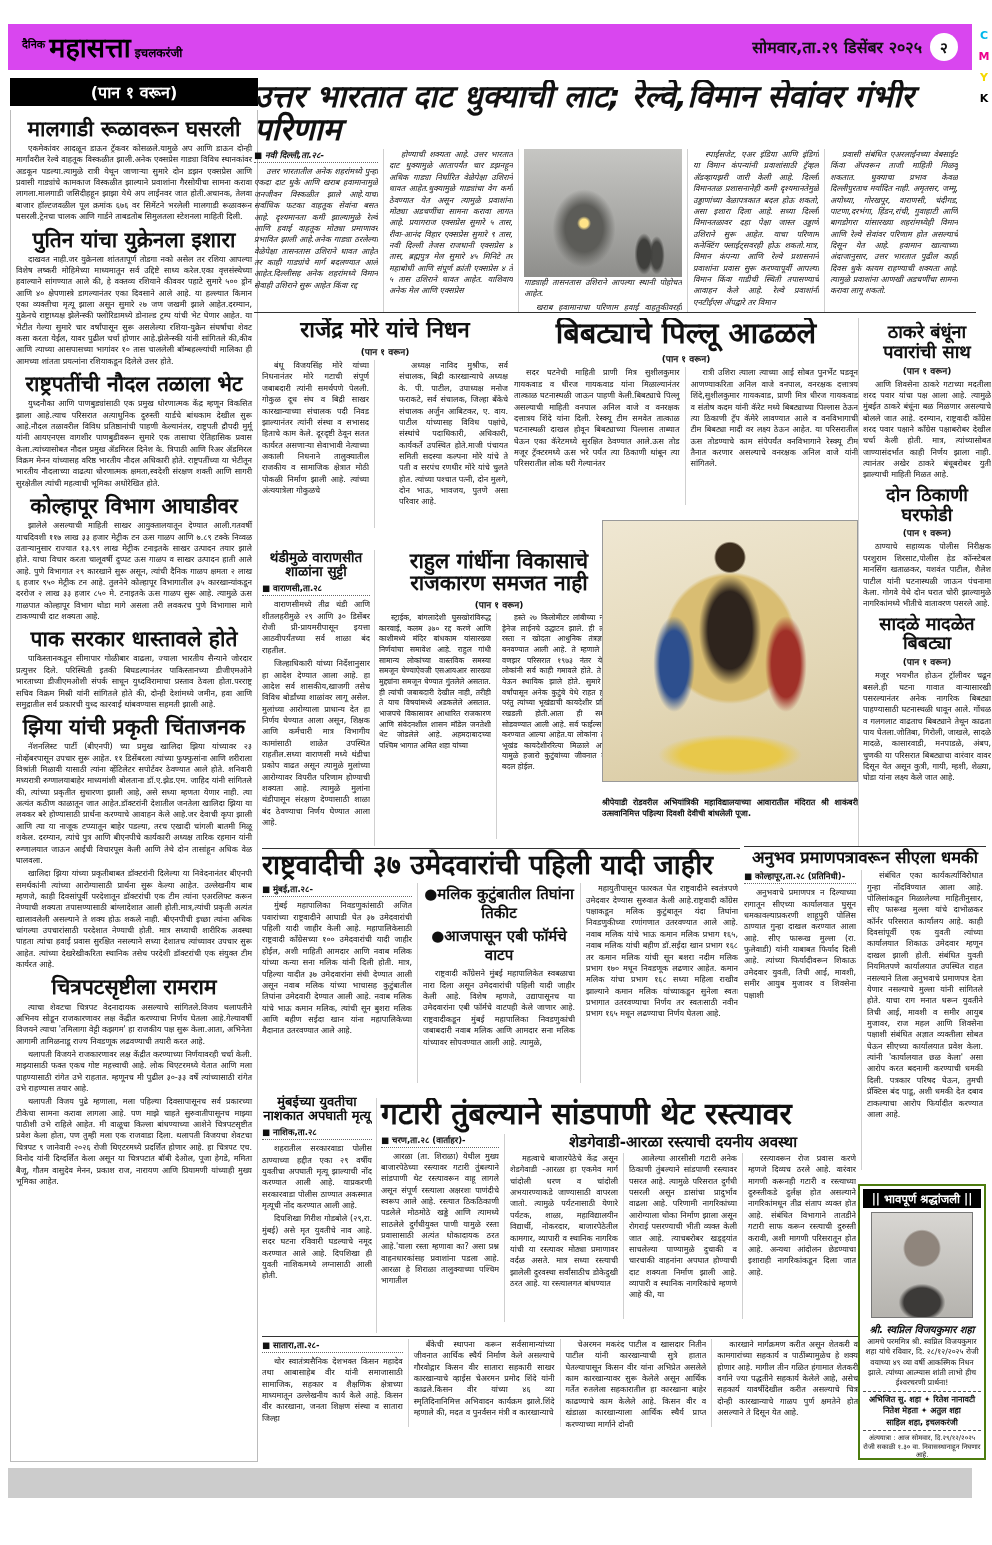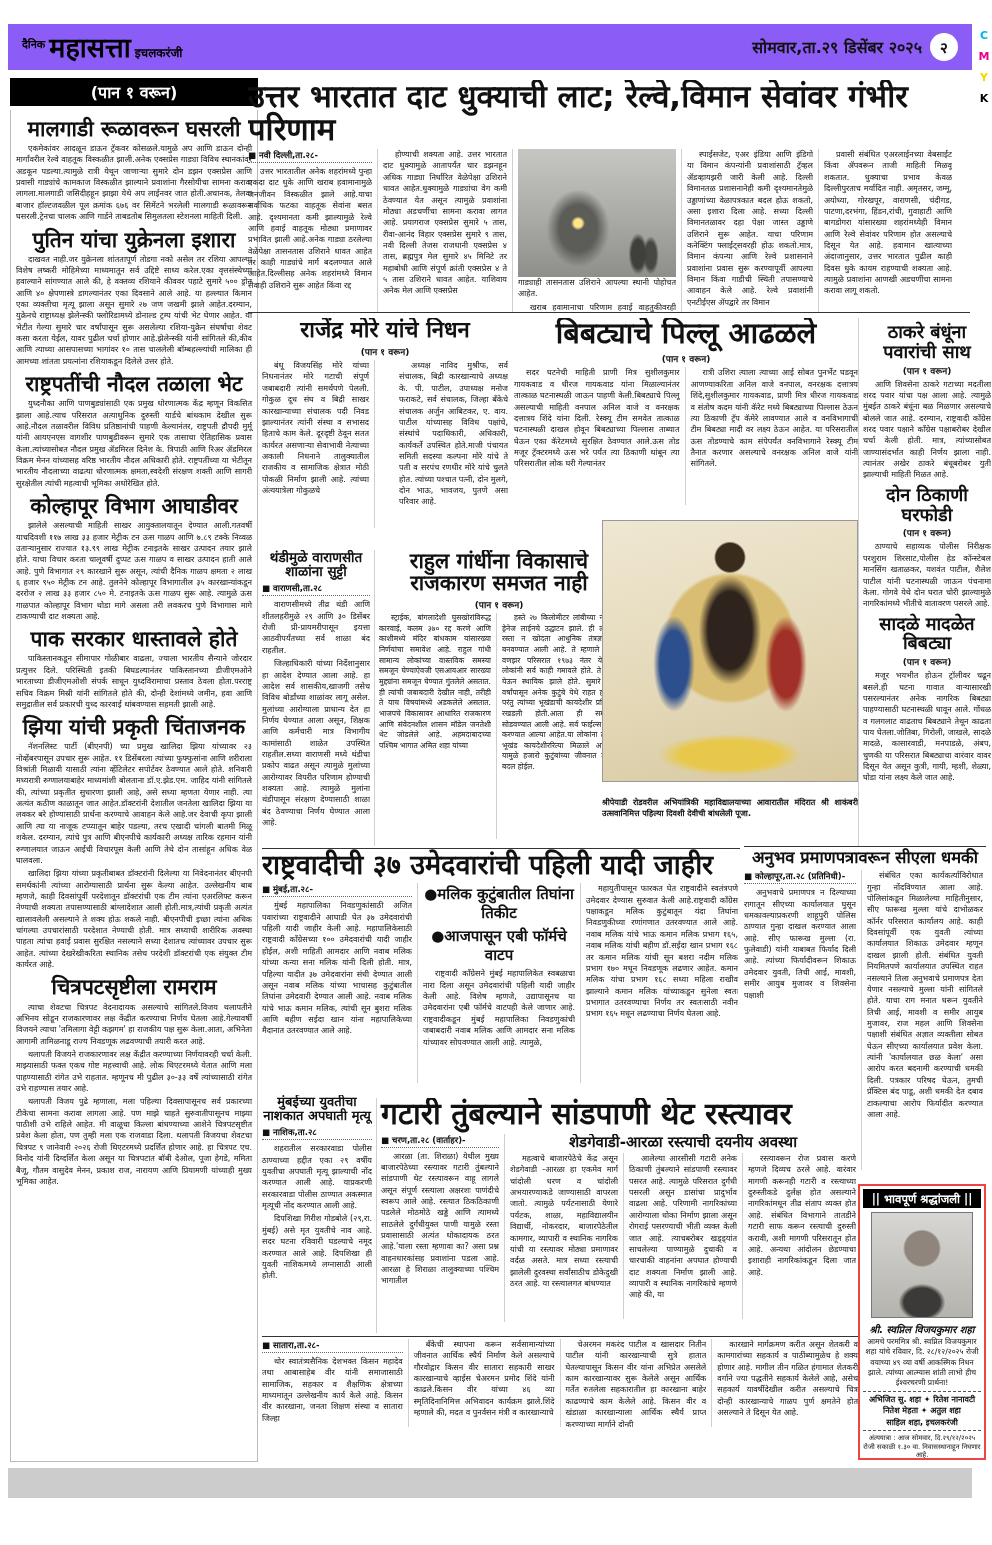--- a/index.html
+++ b/index.html
@@ -1,19 +1,19 @@
 <!DOCTYPE html>
 <html><head>
 <meta charset="utf-8">
 <style>
   html,body{margin:0;padding:0;background:#e8e8e8;}
   .page{position:relative;width:992px;height:1545px;background:#ffffff;
         font-family:"DejaVu Sans",sans-serif;color:#111;overflow:hidden;}
   .sec{position:absolute;overflow:hidden;}
-  .mast{position:absolute;left:8px;top:24px;width:964px;height:46px;background:#8b5cf6;
+  .mast{position:absolute;left:8px;top:24px;width:964px;height:46px;background:#d946ef;
         display:flex;align-items:center;padding:0 14px;box-sizing:border-box;gap:11px;}
   .brand{display:flex;align-items:flex-end;gap:4px;color:#000;}
   .brand .sm{font-size:11px;font-weight:bold;align-self:flex-start;margin-top:2px;}
   .brand .big{font-size:27px;font-weight:bold;line-height:1;}
   .brand .city{font-size:12px;font-weight:bold;}
   .mastright{margin-left:auto;display:flex;align-items:center;gap:8px;}
   .mdate{font-size:16px;font-weight:bold;}
   .pgno{width:28px;height:28px;border-radius:50%;background:#fff;display:flex;align-items:center;
         justify-content:center;font-size:15px;font-weight:bold;}
   .cmyk{position:absolute;right:2px;top:26px;width:12px;display:flex;flex-direction:column;
@@ -47,21 +47,21 @@
        radial-gradient(circle at 50% 14%, #3a2c1c 0 14px, rgba(58,44,28,0) 16px),
        radial-gradient(ellipse 40px 70px at 50% 42%, #2e241d 0 55%, rgba(46,36,29,0) 78%),
        radial-gradient(ellipse 26px 60px at 28% 55%, #2d4f8e 0 55%, rgba(45,79,142,0) 80%),
        radial-gradient(ellipse 26px 60px at 72% 55%, #a03028 0 55%, rgba(160,48,40,0) 80%),
        radial-gradient(ellipse 90px 26px at 50% 90%, #e8c84a 0 55%, rgba(232,200,74,0) 80%),
        radial-gradient(circle at 50% 45%, #d9bd72 0 62px, rgba(217,189,114,0) 66px),
        linear-gradient(165deg,#efe7d2 0%,#e3d7b6 60%,#d7c89f 100%);}
   .caption{font-size:8px;font-weight:bold;line-height:1.35;text-align:justify;margin-top:16px;}
   .bullets{font-size:15px;font-weight:bold;text-align:center;line-height:1.25;margin:2px 0 4px 0;}
   .subhead{font-size:15px;font-weight:bold;text-align:center;margin:0 0 3px 0;line-height:1.1;}
-  .obit{position:absolute;left:858px;top:1184px;width:128px;height:276px;border:2px solid #ef4444;
+  .obit{position:absolute;left:858px;top:1184px;width:128px;height:276px;border:2px solid #4d7c0f;
         box-sizing:border-box;padding:3px;background:#fff;}
   .obit .tl{background:#000;color:#fff;font-size:11.5px;font-weight:bold;text-align:center;padding:2px 0;}
   .portrait{width:100px;height:104px;margin:4px auto;border:1px solid #777;
      background:
        radial-gradient(circle at 50% 34%, #8f857c 0 17px, rgba(143,133,124,0) 19px),
        radial-gradient(ellipse 30px 24px at 50% 86%, #3c3a38 0 60%, rgba(60,58,56,0) 78%),
        linear-gradient(180deg,#d8d6d2,#b5b3ae);}
   .obit .nm{font-size:10px;font-weight:bold;text-align:center;margin:1px 0;font-style:italic;}
   .obit .tx{font-size:7.6px;line-height:1.35;text-align:center;}
   .obit .mr{font-size:8px;font-weight:bold;text-align:center;line-height:1.4;
@@ -121,21 +121,21 @@
       <p class="bp">खालिदा झिया यांच्या प्रकृतीबाबत डॉक्टरांनी दिलेल्या या निवेदनानंतर बीएनपी समर्थकांनी त्यांच्या आरोग्यासाठी प्रार्थना सुरू केल्या आहेत. उल्लेखनीय बाब म्हणजे, काही दिवसांपूर्वी परदेशातून डॉक्टरांची एक टीम त्यांना एअरलिफ्ट करून नेण्याची शक्यता तपासण्यासाठी बांग्लादेशात आली होती.मात्र,त्यांची प्रकृती अत्यंत खालावलेली असल्याने ते शक्य होऊ शकले नाही. बीएनपीची इच्छा त्यांना अधिक चांगल्या उपचारांसाठी परदेशात नेण्याची होती. मात्र सध्याची शारीरिक अवस्था पाहता त्यांचा हवाई प्रवास सुरक्षित नसल्याने सध्या देशातच त्यांच्यावर उपचार सुरू आहेत. त्यांच्या देखरेखीकरिता स्थानिक तसेच परदेशी डॉक्टरांची एक संयुक्त टीम कार्यरत आहे.</p>
     </div>
     <div>
       <h2 class="lh">चित्रपटसृष्टीला रामराम</h2>
       <p class="bp">त्याचा शेवटचा चित्रपट वेदनादायक असल्याचे सांगितले.विजय थलापतीने अभिनय सोडून राजकारणावर लक्ष केंद्रीत करण्याचा निर्णय घेतला आहे.गेल्यावर्षी विजयने त्याचा 'तमिलागा वेट्टी कझगम' हा राजकीय पक्ष सुरू केला.आता, अभिनेता आगामी तामिळनाडू राज्य निवडणूक लढवण्याची तयारी करत आहे.</p>
       <p class="bp">थलापती विजयने राजकारणावर लक्ष केंद्रीत करण्याच्या निर्णयावरही चर्चा केली. माझ्यासाठी फक्त एकच गोष्ट महत्त्वाची आहे. लोक थिएटरमध्ये येतात आणि मला पाहण्यासाठी रांगेत उभे राहतात. म्हणूनच मी पुढील ३०-३३ वर्षे त्यांच्यासाठी रांगेत उभे राहण्यास तयार आहे.</p>
       <p class="bp">थलापती विजय पुढे म्हणाला, मला पहिल्या दिवसापासूनच सर्व प्रकारच्या टीकेचा सामना करावा लागला आहे. पण माझे चाहते सुरुवातीपासूनच माझ्या पाठीशी उभे राहिले आहेत. मी वाळूचा किल्ला बांधण्याच्या आशेने चित्रपटसृष्टीत प्रवेश केला होता, पण तुम्ही मला एक राजवाडा दिला. थलापती विजयचा शेवटचा चित्रपट ९ जानेवारी २०२६ रोजी थिएटरमध्ये प्रदर्शित होणार आहे. हा चित्रपट एच. विनोद यांनी दिग्दर्शित केला असून या चित्रपटात बॉबी देओल, पूजा हेगडे, ममिता बैजू, गौतम वासुदेव मेनन, प्रकाश राज, नारायण आणि प्रियामणी यांच्याही मुख्य भूमिका आहेत.</p>
     </div>
   </div>
 
-  <div class="sec rule-b" style="left:248px;top:80px;width:722px;height:232px;">
+  <div class="sec rule-b" style="left:254px;top:80px;width:722px;height:232px;font-style:italic;">
     <div class="h1" style="font-size:31px;">उत्तर भारतात दाट धुक्याची लाट; रेल्वे,विमान सेवांवर गंभीर परिणाम</div>
     <div class="cols" style="height:182px;">
       <div class="col" style="width:124px;">
         <div class="byline">■ नवी दिल्ली,ता.२८-</div>
         <p class="bp">उत्तर भारतातील अनेक शहरांमध्ये पुन्हा एकदा दाट धुके आणि खराब हवामानामुळे जनजीवन विस्कळीत झाले आहे.याचा सर्वाधिक फटका वाहतूक सेवांना बसत आहे. दृश्यमानता कमी झाल्यामुळे रेल्वे आणि हवाई वाहतूक मोठ्या प्रमाणावर प्रभावित झाली आहे.अनेक गाड्या ठरलेल्या वेळेपेक्षा तासनतास उशिराने धावत आहेत तर काही गाड्यांचे मार्ग बदलण्यात आले आहेत.दिल्लीसह अनेक शहरांमध्ये विमान सेवाही उशिराने सुरू आहेत किंवा रद्द</p>
       </div>
       <div class="col" style="width:124px;">
         <p class="bp">होण्याची शक्यता आहे. उत्तर भारतात दाट धुक्यामुळे आतापर्यंत चार डझनहून अधिक गाड्या निर्धारित वेळेपेक्षा उशिराने धावत आहेत.धुक्यामुळे गाड्यांचा वेग कमी ठेवण्यात येत असून त्यामुळे प्रवाशांना मोठ्या अडचणींचा सामना करावा लागत आहे. प्रयागराज एक्सप्रेस सुमारे ५ तास, रीवा-आनंद विहार एक्सप्रेस सुमारे ९ तास, नवी दिल्ली तेजस राजधानी एक्सप्रेस ४ तास, ब्रह्मपुत्र मेल सुमारे ४५ मिनिटे तर महाबोधी आणि संपूर्ण क्रांती एक्सप्रेस ४ ते ५ तास उशिराने धावत आहेत. याशिवाय अनेक मेल आणि एक्सप्रेस</p>
       </div>
       <div class="col" style="width:158px;">

